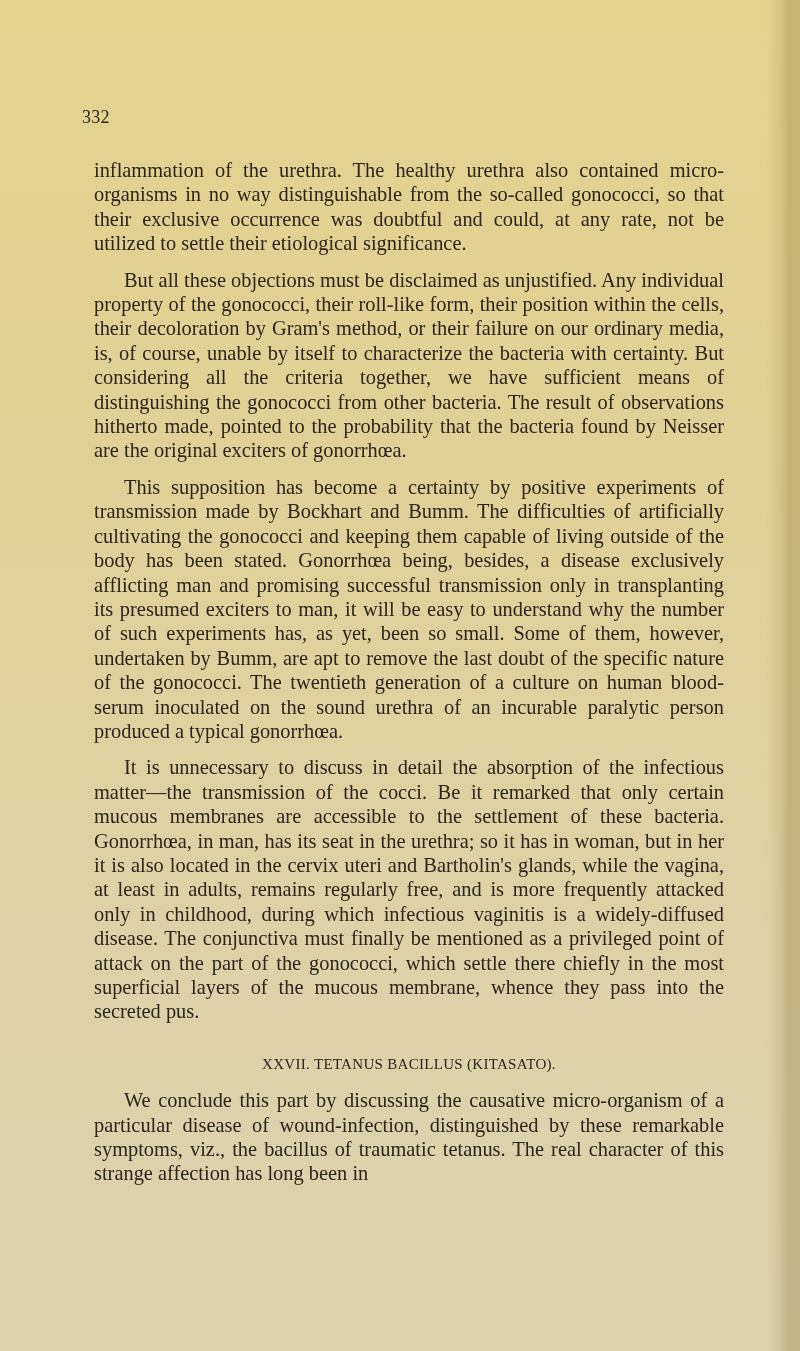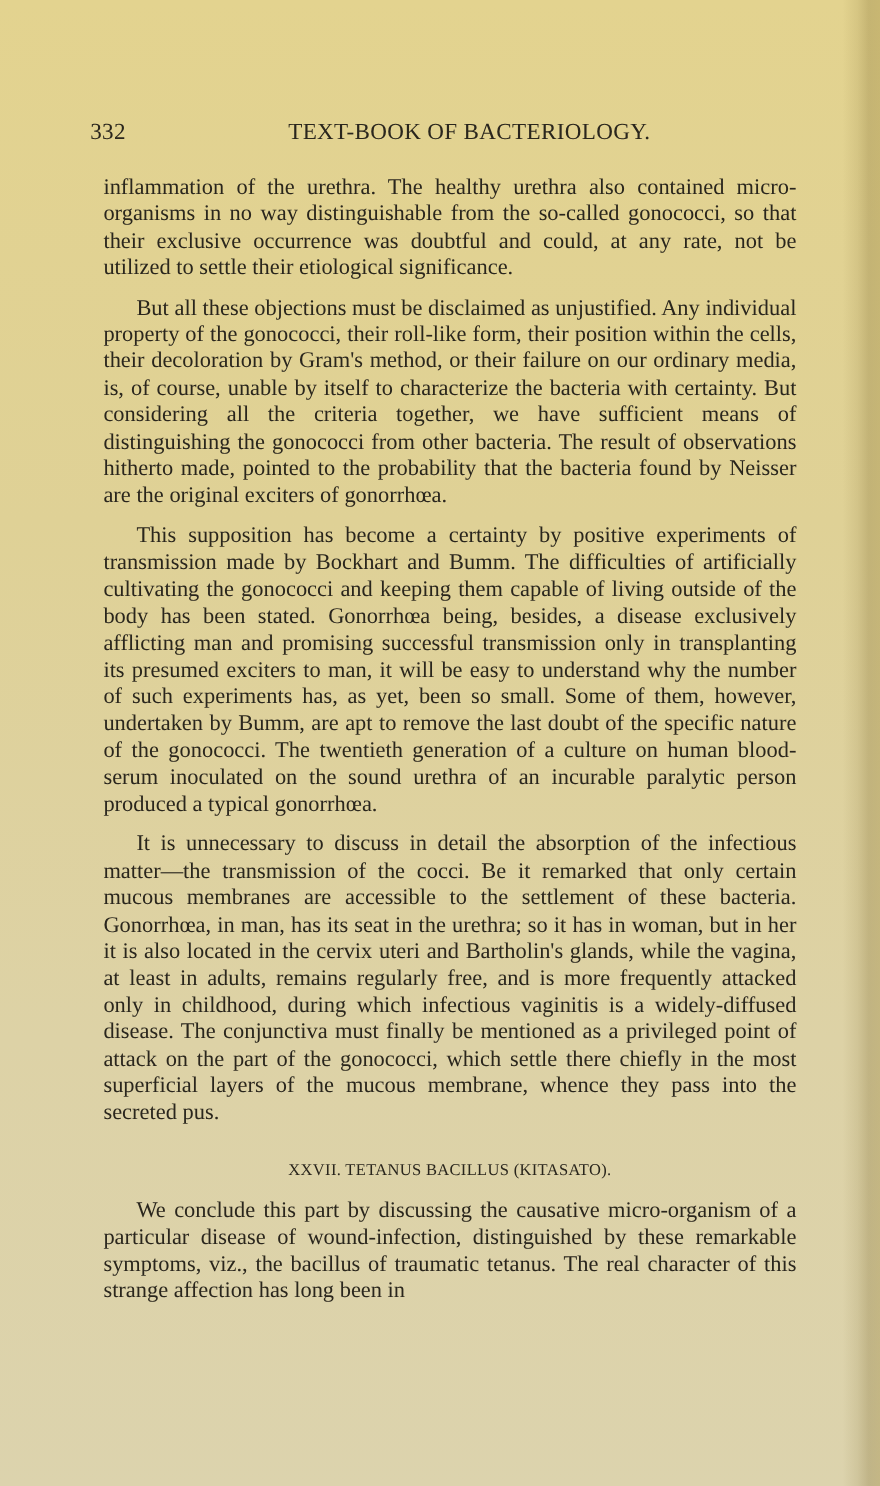--- a/index.html
+++ b/index.html
@@ -9,21 +9,21 @@
       font-family: "Liberation Serif", "DejaVu Serif", serif;
       color: #2a261d;
     }
     .binding {
       position: absolute; top: 0; right: 0; width: 34px; height: 1351px;
       background: linear-gradient(90deg, rgba(0,0,0,0) 0%, rgba(120,100,40,0.12) 40%, rgba(120,100,40,0.28) 70%, rgba(150,130,60,0.35) 100%);
     }
     .page { position: absolute; left: 82px; top: 0; width: 654px; }
     .running-head {
       position: absolute; top: 107px; left: 0; width: 654px; height: 22px;
-      font-size: 21px; letter-spacing: 0.3px;
+      font-size: 18px; letter-spacing: 0.3px;
     }
     .page-number { position: absolute; left: 0; top: 0; }
     .header-title { position: absolute; left: 180px; top: 0; }
     .body-text {
       position: absolute; top: 146px; left: 0; width: 654px;
       font-size: 20.4px; line-height: 24.4px; text-align: justify;
     }
     .body-text p { margin: 12px; text-indent: 30px; }
     .body-text p.cont { text-indent: 0; }
     .section-heading {
@@ -32,21 +32,20 @@
     }
   </style>
 </head>
 <body>
 
 <div class="binding"></div>
 
 <div class="page">
   <div class="running-head">
     <span class="page-number">332</span>
-    <span class="header-title">TEXT-BOOK OF BACTERIOLOGY.</span>
   </div>
 
   <div class="body-text">
     <p class="cont">inflammation of the urethra. The healthy urethra also contained micro-organisms in no way distinguishable from the so-called gonococci, so that their exclusive occurrence was doubtful and could, at any rate, not be utilized to settle their etiological significance.</p>
     <p>But all these objections must be disclaimed as unjustified. Any individual property of the gonococci, their roll-like form, their position within the cells, their decoloration by Gram's method, or their failure on our ordinary media, is, of course, unable by itself to characterize the bacteria with certainty. But considering all the criteria together, we have sufficient means of distinguishing the gonococci from other bacteria. The result of observations hitherto made, pointed to the probability that the bacteria found by Neisser are the original exciters of gonorrhœa.</p>
     <p>This supposition has become a certainty by positive experiments of transmission made by Bockhart and Bumm. The difficulties of artificially cultivating the gonococci and keeping them capable of living outside of the body has been stated. Gonorrhœa being, besides, a disease exclusively afflicting man and promising successful transmission only in transplanting its presumed exciters to man, it will be easy to understand why the number of such experiments has, as yet, been so small. Some of them, however, undertaken by Bumm, are apt to remove the last doubt of the specific nature of the gonococci. The twentieth generation of a culture on human blood-serum inoculated on the sound urethra of an incurable paralytic person produced a typical gonorrhœa.</p>
     <p>It is unnecessary to discuss in detail the absorption of the infectious matter—the transmission of the cocci. Be it remarked that only certain mucous membranes are accessible to the settlement of these bacteria. Gonorrhœa, in man, has its seat in the urethra; so it has in woman, but in her it is also located in the cervix uteri and Bartholin's glands, while the vagina, at least in adults, remains regularly free, and is more frequently attacked only in childhood, during which infectious vaginitis is a widely-diffused disease. The conjunctiva must finally be mentioned as a privileged point of attack on the part of the gonococci, which settle there chiefly in the most superficial layers of the mucous membrane, whence they pass into the secreted pus.</p>
     <div class="section-heading">XXVII. TETANUS BACILLUS (KITASATO).</div>
     <p>We conclude this part by discussing the causative micro-organism of a particular disease of wound-infection, distinguished by these remarkable symptoms, viz., the bacillus of traumatic tetanus. The real character of this strange affection has long been in</p>
   </div>

